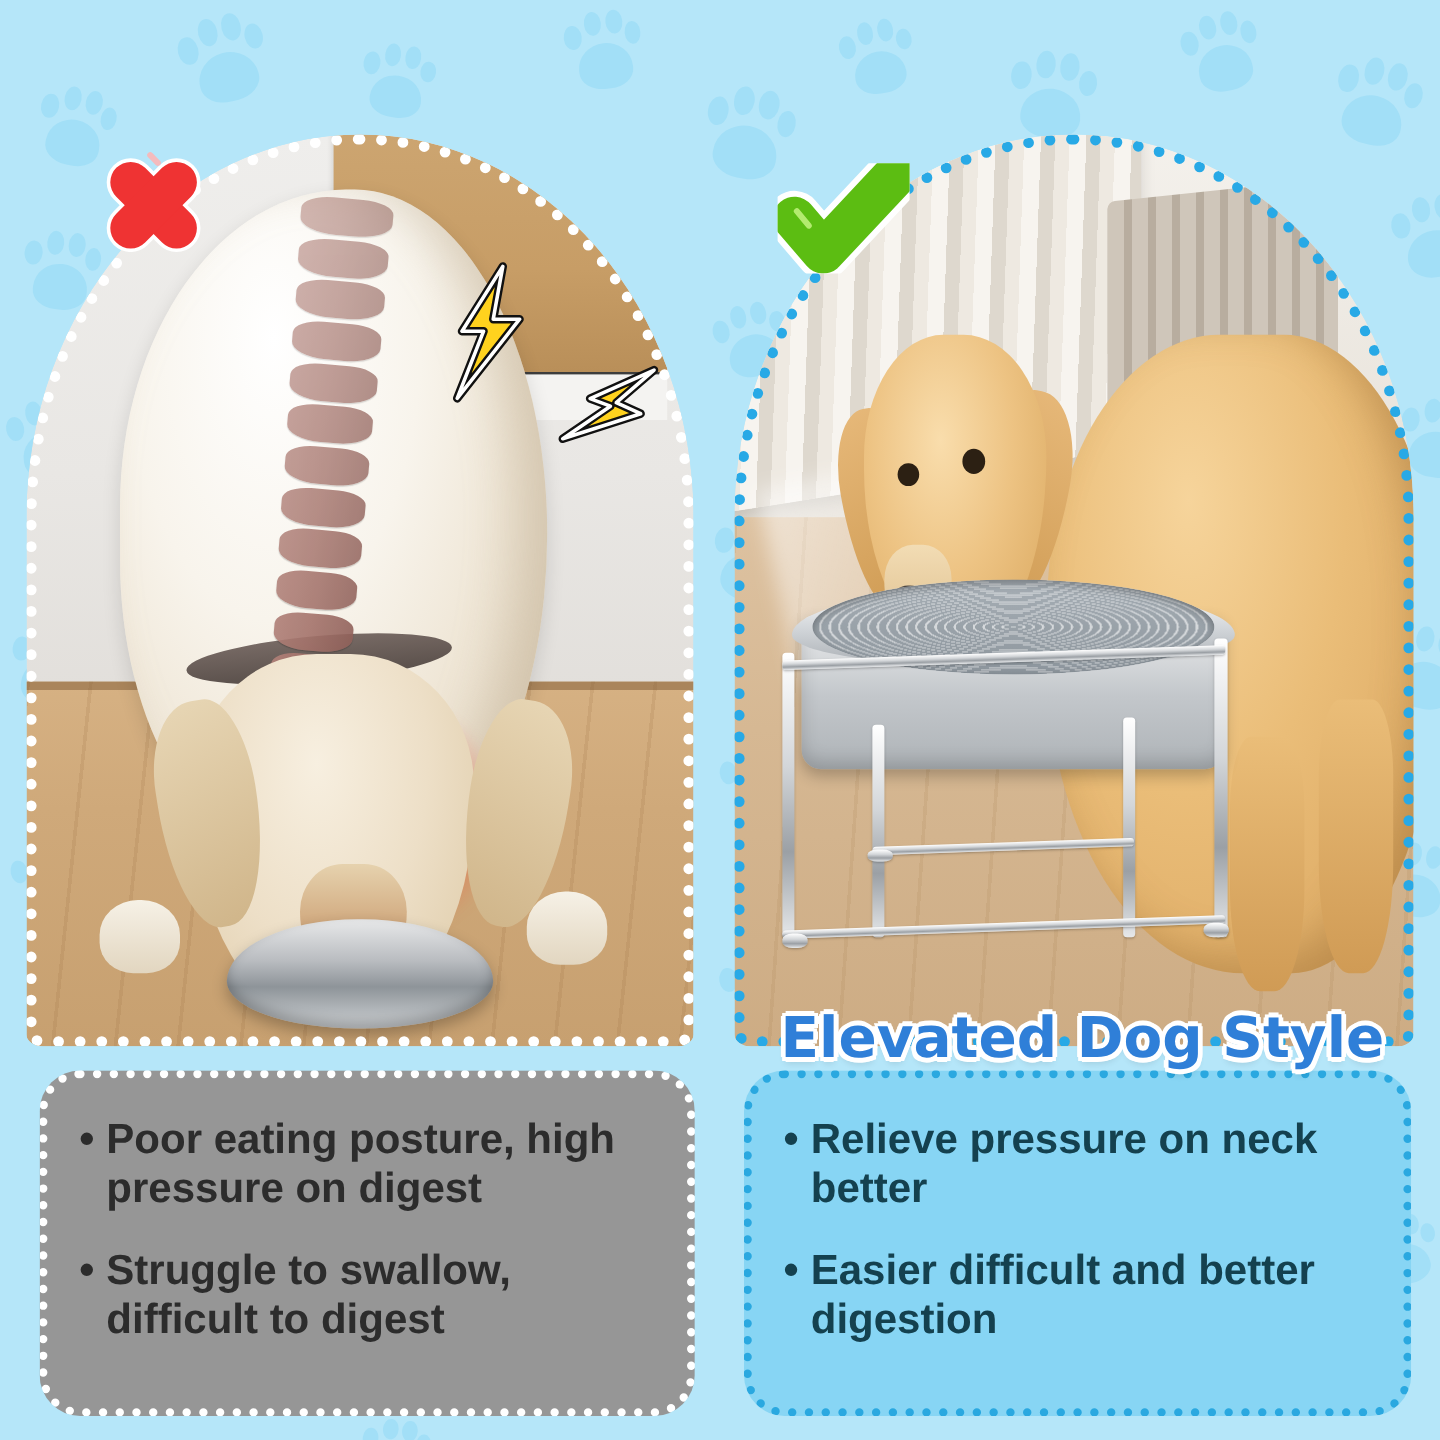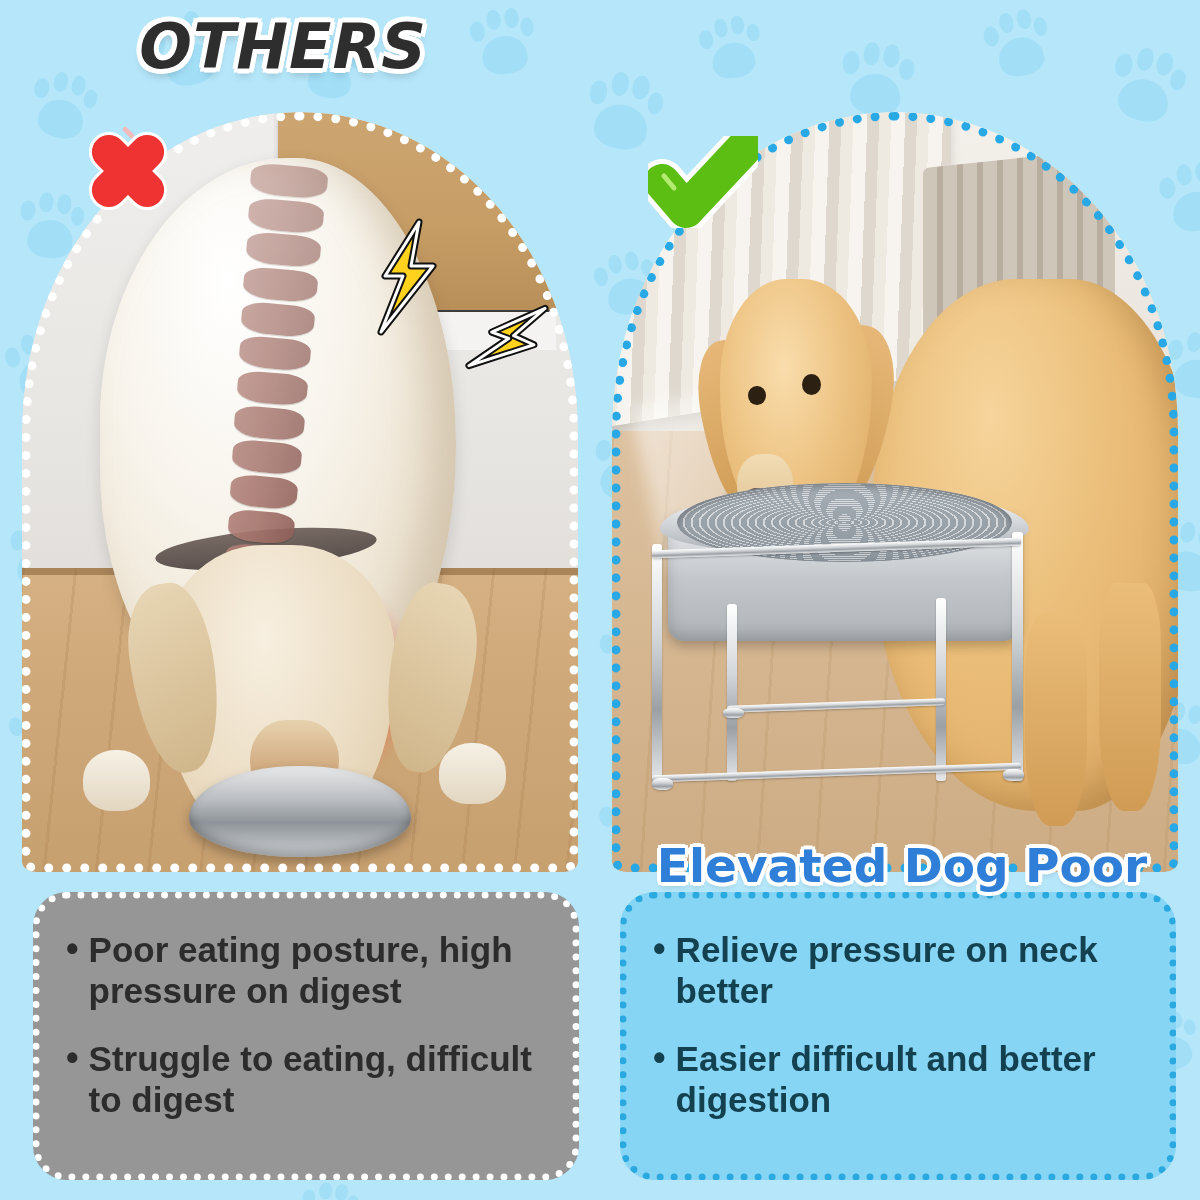--- a/index.html
+++ b/index.html
@@ -517,32 +517,31 @@
 
   <svg class="badge checkbadge" viewBox="0 0 110 92">
     <g>
       <path d="M14 46 L38 74 L98 10" fill="none" stroke="#ffffff" stroke-width="46" stroke-linecap="round" stroke-linejoin="round"></path>
       <path d="M14 46 L38 74 L98 10" fill="none" stroke="#5cbd12" stroke-width="36" stroke-linecap="round" stroke-linejoin="round"></path>
       <path d="M16 40 L26 52" fill="none" stroke="#bdf07a" stroke-width="5" stroke-linecap="round" opacity=".9"></path>
     </g>
   </svg>
 
 
-  <div class="headline" id="title-others">OTHERS</div>
-
-  <div class="subtitle" id="subtitle-right">Elevated Dog Poor</div>
+
+  <div class="subtitle" id="subtitle-right">Elevated Dog Style</div>
 
   <div class="panel" id="panel-left">
     <div class="bullet">
       <span class="dot">•</span>
       <span class="btxt">Poor eating posture, high pressure on digest</span>
     </div>
     <div class="bullet">
       <span class="dot">•</span>
-      <span class="btxt">Struggle to eating, difficult to digest</span>
+      <span class="btxt">Struggle to swallow, difficult to digest</span>
     </div>
   </div>
 
   <div class="panel" id="panel-right">
     <div class="bullet">
       <span class="dot">•</span>
       <span class="btxt">Relieve pressure on neck better</span>
     </div>
     <div class="bullet">
       <span class="dot">•</span>

